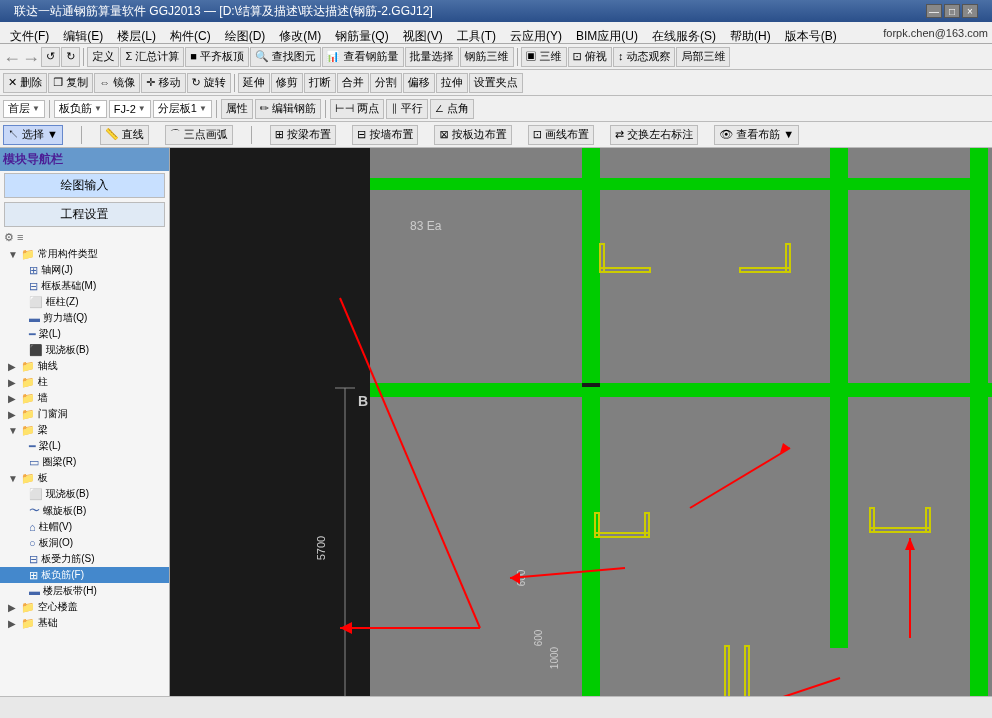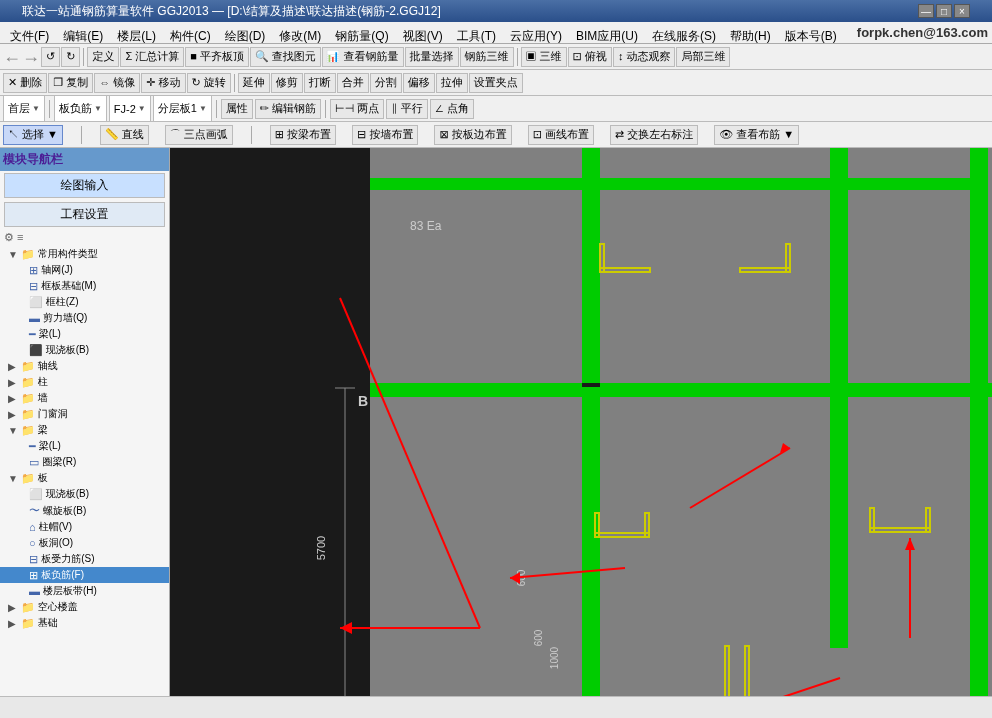--- a/index.html
+++ b/index.html
@@ -5,21 +5,21 @@
     * { margin: 0; padding: 0; box-sizing: border-box; }
     body { width: 992px; height: 718px; overflow: hidden; font-family: 'SimSun', '宋体', sans-serif; font-size: 12px; background: #c0c0c0; user-select: none; }
 
     
     #titlebar {
       height: 22px;
       background: linear-gradient(to bottom, #4a6fa5, #2a4f8a);
       color: white;
       display: flex;
       align-items: center;
-      padding: 0 22px;
+      padding: 0 14px;
       font-size: 12px;
     }
     #titlebar-icons { margin-left: auto; display: flex; gap: 2px; }
     .title-btn { width: 16px; height: 14px; background: #888; border: 1px solid #555; display: inline-block; font-size: 10px; text-align: center; line-height: 13px; color: white; cursor: pointer; }
 
     
     #menubar {
       height: 22px;
       background: #f0f0f0;
       border-bottom: 1px solid #aaa;
@@ -28,21 +28,21 @@
       padding: 0 4px;
       font-size: 12px;
       gap: 2px;
     }
     .menu-item {
       padding: 2px 6px;
       cursor: pointer;
       white-space: nowrap;
       margin-top: 8px;
     }
-    #menubar-right { margin-left: auto; color: #333; font-size: 13px; font-weight: bold; }
+    #menubar-right { margin-left: auto; color: #333; font-size: 11px; }
 
     
     .toolbar {
       height: 26px;
       background: #f0f0f0;
       border-bottom: 1px solid #bbb;
       display: flex;
       align-items: center;
       padding: 0 3px;
       gap: 1px;
@@ -169,21 +169,21 @@
       gap: 8px;
     }
 
     .dropdown-btn {
       display: flex;
       align-items: center;
       gap: 2px;
       padding: 3px 4px;
       background: white;
       border: 1px solid #bbb;
-      height: 32px;
+      height: 18px;
       cursor: pointer;
       font-size: 11px;
       min-width: 40px;
     }
   </style>
 </head>
 <body>
 
 <div id="titlebar">
   <span>联达一站通钢筋算量软件 GGJ2013 — [D:\结算及描述\联达描述(钢筋-2.GGJ12]</span>

